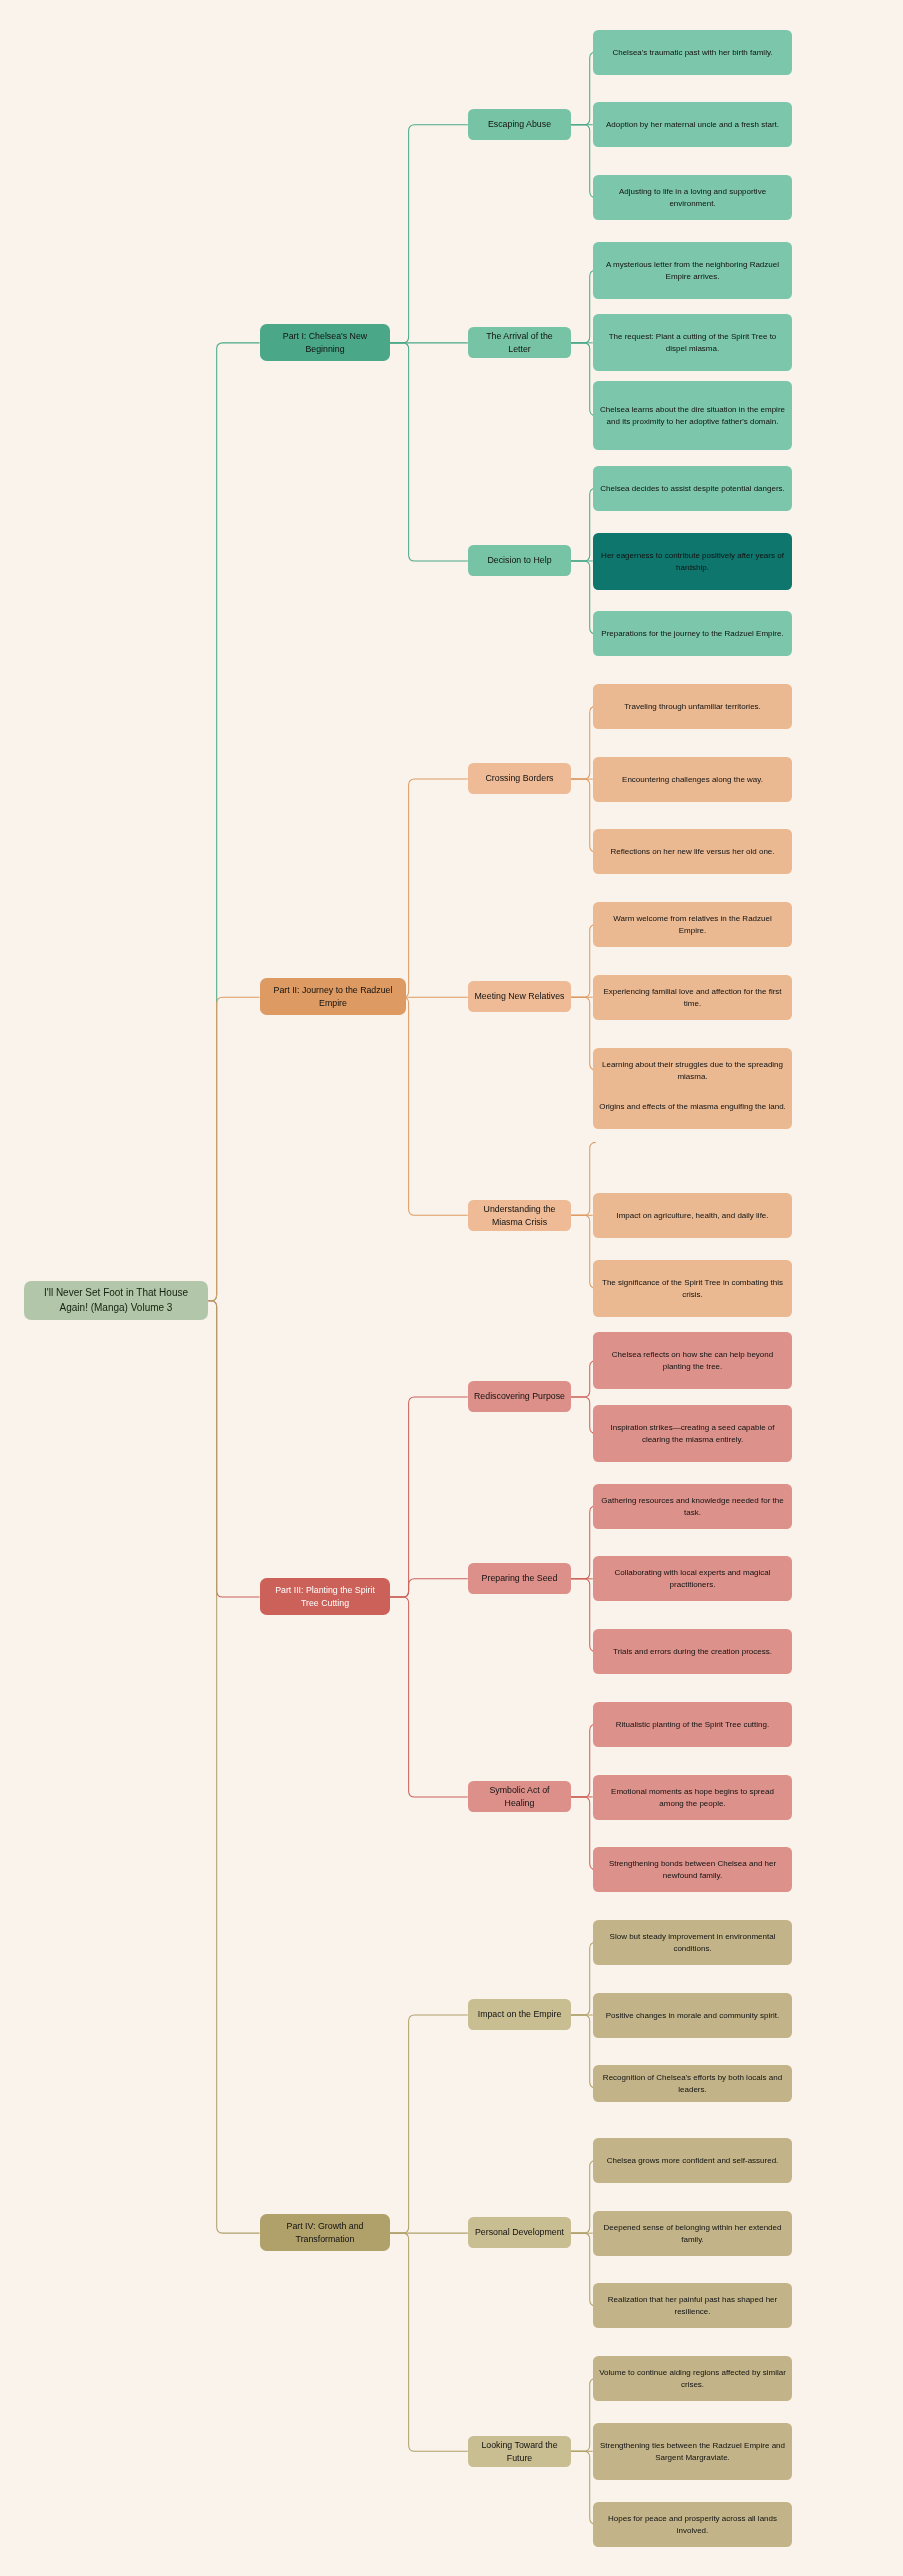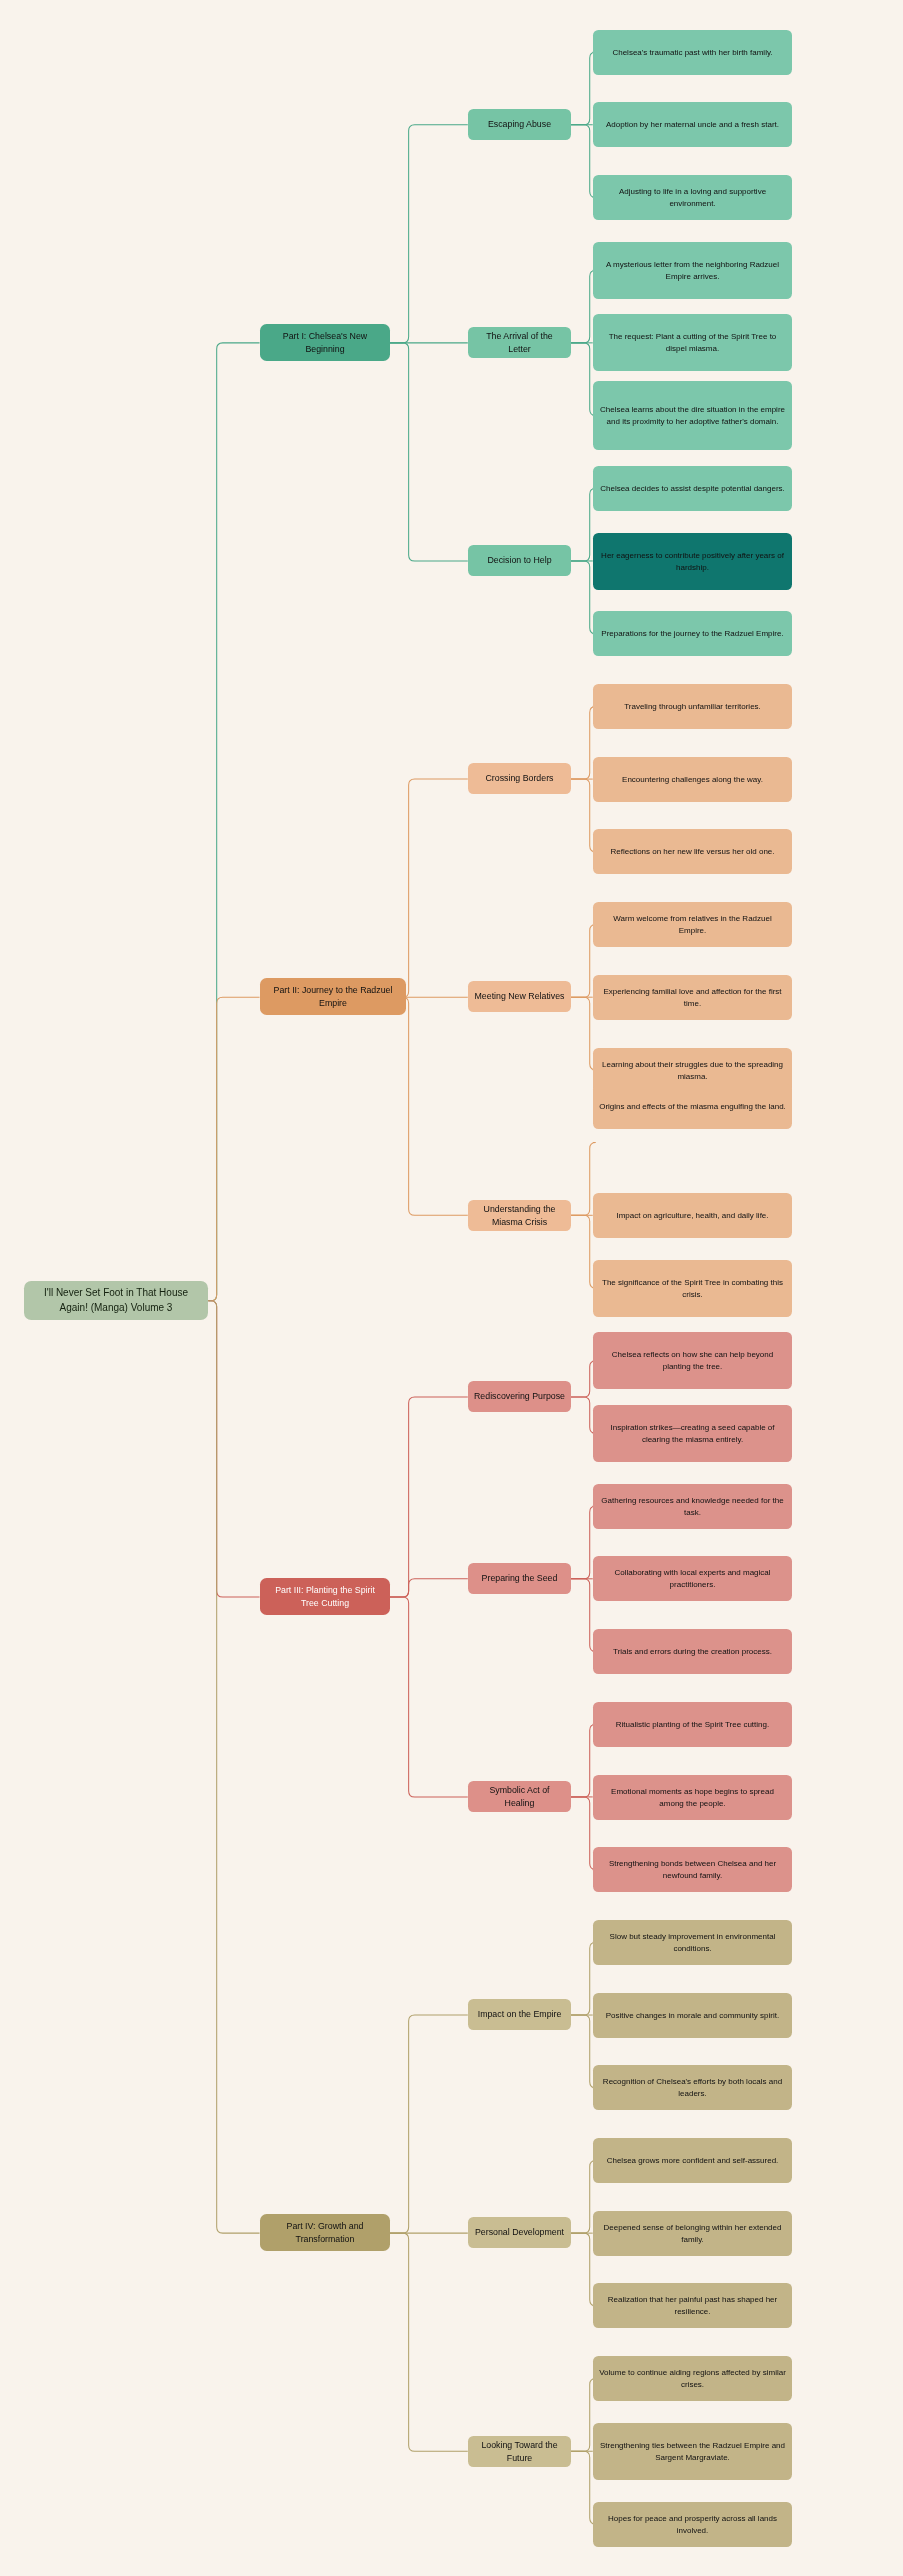--- a/index.html
+++ b/index.html
@@ -198,21 +198,21 @@
     </div>
     <div class="node l1 white" style="left: 260px; width: 130px; height: 37px; top: 1578px; background: rgb(204, 97, 89); color: rgb(255, 255, 255);">
       <span>Part III: Planting the Spirit Tree Cutting</span>
     </div>
     <div class="node l3" style="left: 593px; width: 199px; height: 45px; top: 1920px; background: rgb(194, 180, 136);">
       <span>Slow but steady improvement in environmental conditions.</span>
     </div>
     <div class="node l3" style="left: 593px; width: 199px; height: 45px; top: 1993px; background: rgb(194, 180, 136);">
       <span>Positive changes in morale and community spirit.</span>
     </div>
-    <div class="node l3" style="left: 593px; width: 199px; height: 45px; top: 2065px; background: rgb(194, 180, 136);">
+    <div class="node l3" style="left: 593px; width: 199px; height: 37px; top: 2065px; background: rgb(194, 180, 136);">
       <span>Recognition of Chelsea's efforts by both locals and leaders.</span>
     </div>
     <div class="node l2" style="left: 468px; width: 103px; height: 31px; top: 1999px; background: rgb(201, 189, 146);">
       <span>Impact on the Empire</span>
     </div>
     <div class="node l3" style="left: 593px; width: 199px; height: 45px; top: 2138px; background: rgb(194, 180, 136);">
       <span>Chelsea grows more confident and self-assured.</span>
     </div>
     <div class="node l3" style="left: 593px; width: 199px; height: 45px; top: 2211px; background: rgb(194, 180, 136);">
       <span>Deepened sense of belonging within her extended family.</span>

